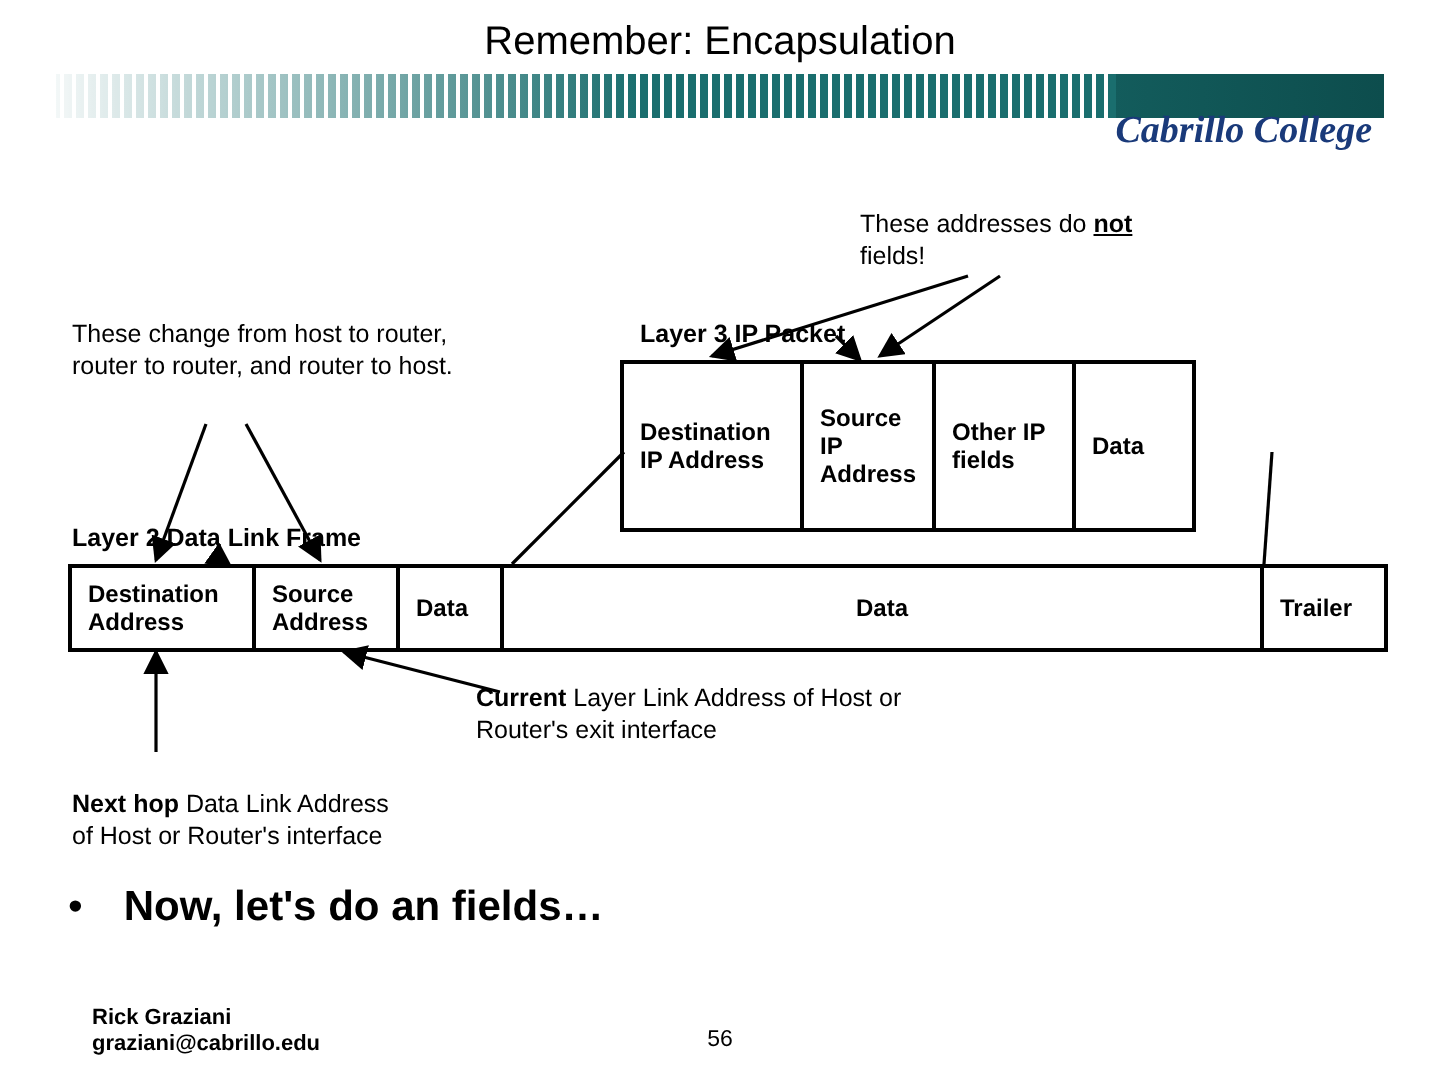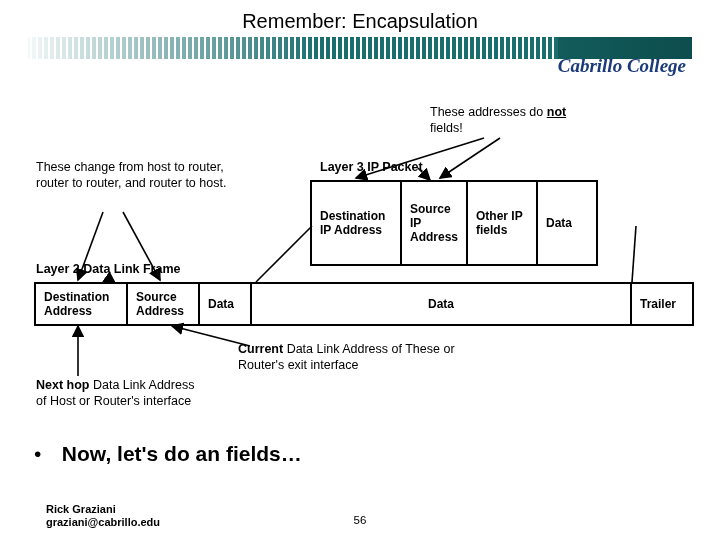--- a/index.html
+++ b/index.html
@@ -135,24 +135,24 @@
     <td style="width:92px">Destination Address</td>
     <td style="width:72px">Source Address</td>
     <td style="width:52px">Data</td>
     <td class="data">Data</td>
     <td style="width:62px">Trailer</td>
   </tr>
 </tbody>
   </table>
 
 <div class="note-static" style="top:342px; left:238px; width:235px;">
-  <span style="font-weight:bold">Current</span><span> Data Link Address of These or Router's exit interface</span>
+  <span style="font-weight:bold">Current</span><span> Layer Link Address of Host or Router's exit interface</span>
 </div>
 
-<div class="note-static" style="top:378px; left:36px; width:170px;">
+<div class="note-static" style="top:395px; left:36px; width:170px;">
   <span style="font-weight:bold">Next hop</span><span> Data Link Address of Host or Router's interface</span>
 </div>
 
 <div class="bullet-row">
   <span class="bullet-dot">•</span>
   <span>Now, let's do an fields…</span>
 </div>
 
 <div class="footer">
   <div>Rick Graziani</div>

